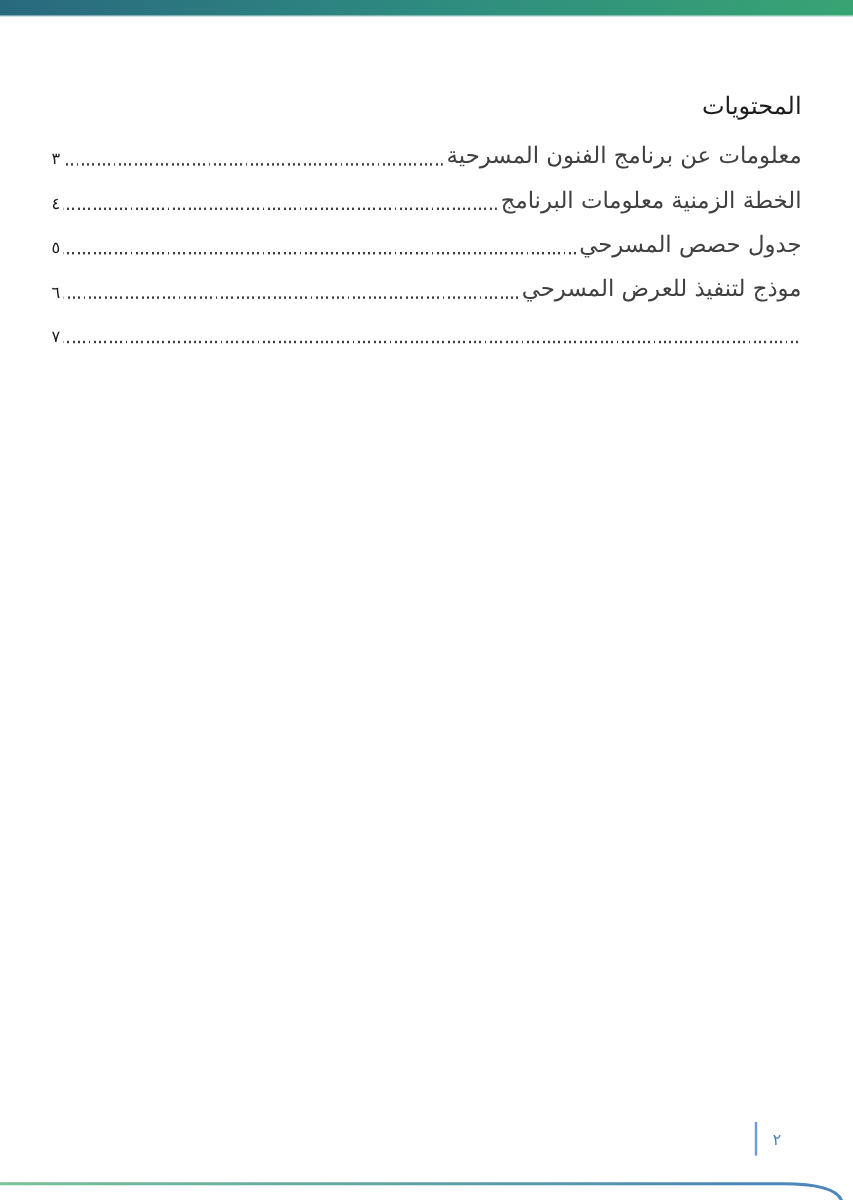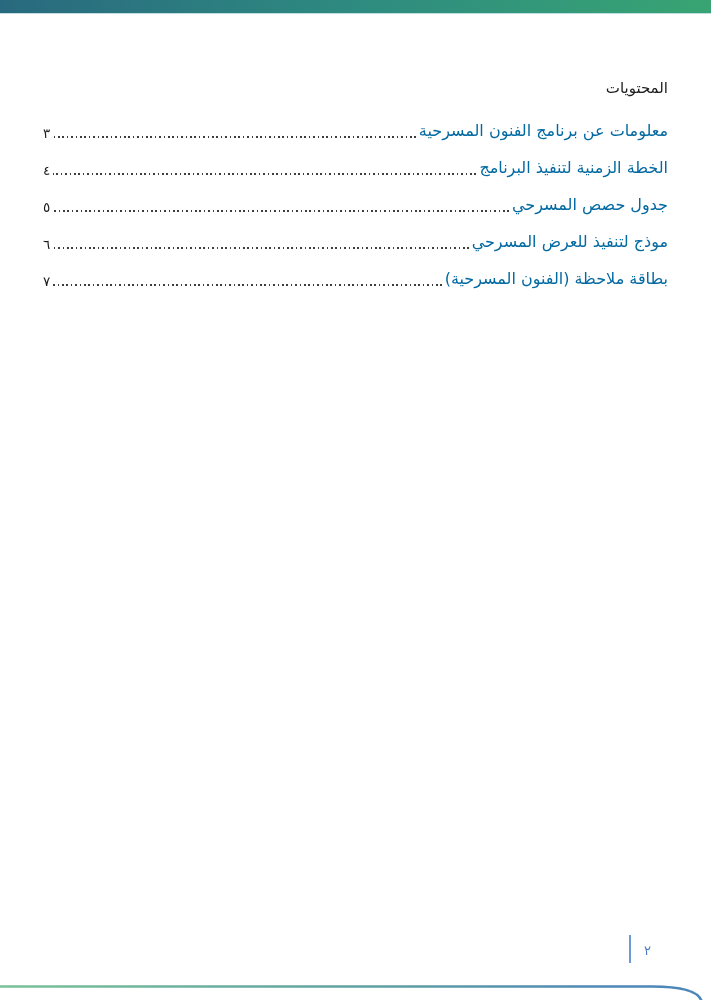--- a/index.html
+++ b/index.html
@@ -29,40 +29,40 @@
   .content {
     position: absolute;
     top: 78px;
     right: 43px;
     left: 43px;
     direction: rtl;
     color: #1c1c1c;
   }
 
   .doc-title {
-    font-size: 15px;
+    font-size: 20px;
     font-weight: normal;
     color: #1c1c1c;
     line-height: 20px;
     margin-bottom: 14px;
   }
 
   .toc { width: 100%; }
 
   .toc-row {
     display: flex;
     align-items: center;
     height: 37px;
     width: 100%;
   }
 
   .toc-label {
     white-space: nowrap;
-    font-size: 16px;
-    color: #0369a1;
+    font-size: 19px;
+    color: #404040;
     line-height: 19px;
   }
 
   .toc-leader {
     flex: 1;
     height: 2px;
     margin: 0 3px;
     transform: translateY(6px);
     background-image: repeating-linear-gradient(to left, #3d3d3d 0, #3d3d3d 1.6px, transparent 1.6px, transparent 4.4px);
   }
@@ -116,39 +116,38 @@
 
     <div class="toc">
 
       <div class="toc-row">
         <span class="toc-label">معلومات عن برنامج الفنون المسرحية</span>
         <span class="toc-leader"></span>
         <span class="toc-page">٣</span>
       </div>
 
       <div class="toc-row">
-        <span class="toc-label">الخطة الزمنية لتنفيذ البرنامج</span>
+        <span class="toc-label">الخطة الزمنية معلومات البرنامج</span>
         <span class="toc-leader"></span>
         <span class="toc-page">٤</span>
       </div>
 
       <div class="toc-row">
         <span class="toc-label">جدول حصص المسرحي</span>
         <span class="toc-leader"></span>
         <span class="toc-page">٥</span>
       </div>
 
       <div class="toc-row">
         <span class="toc-label">موذج لتنفيذ للعرض المسرحي</span>
         <span class="toc-leader"></span>
         <span class="toc-page">٦</span>
       </div>
 
       <div class="toc-row">
-        <span class="toc-label">بطاقة ملاحظة (الفنون المسرحية)</span>
         <span class="toc-leader"></span>
         <span class="toc-page">٧</span>
       </div>
 
     </div>
   </div>
 
   <div class="footer">
     <span class="footer-page-number">٢</span>
     <span class="footer-divider"></span>

